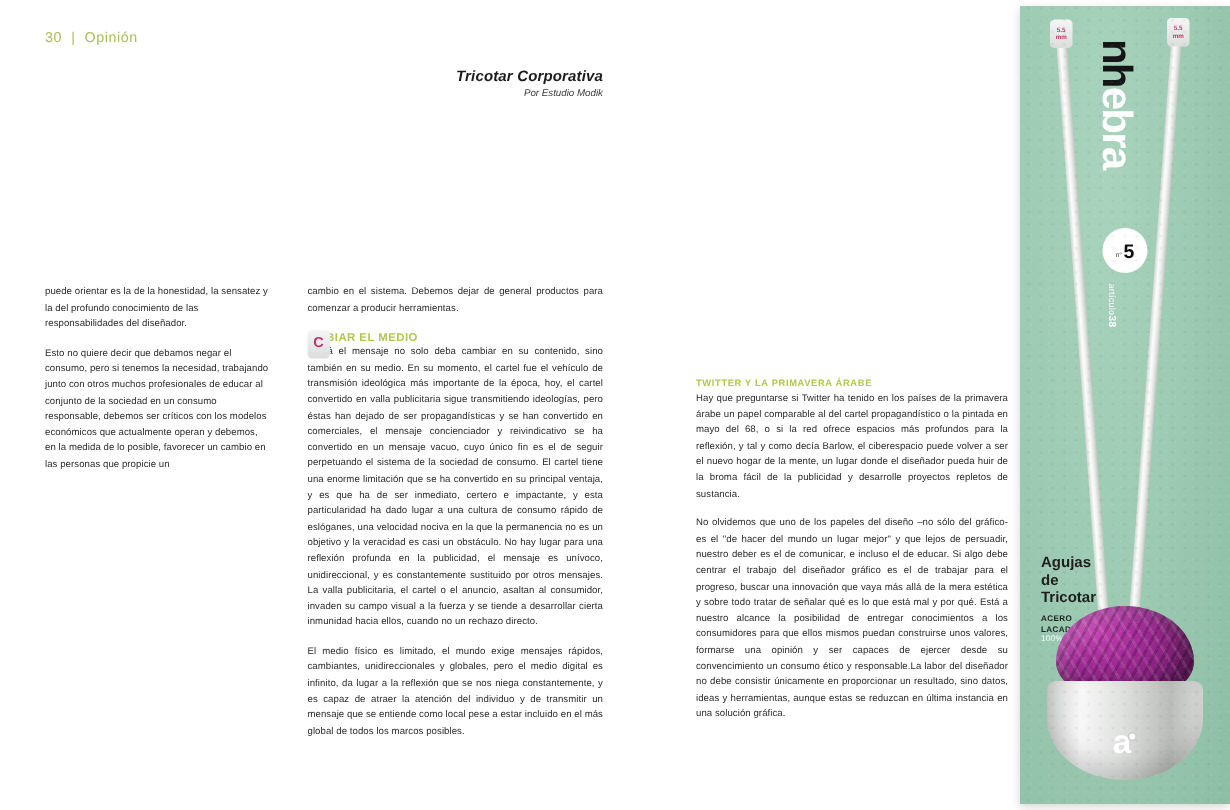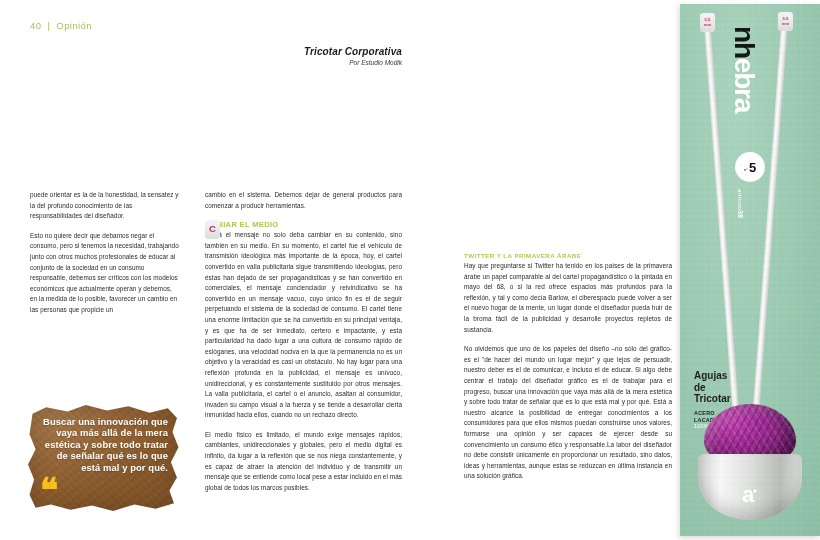--- a/index.html
+++ b/index.html
@@ -261,21 +261,21 @@
   }
 </style>
 </head>
 <body>
 
 <div class="spread">
 
   <div class="left-page">
 
     <div class="folio">
-      <span>40</span>
+      <span>30</span>
       <span class="sep">|</span>
       <span>Opinión</span>
     </div>
 
     <div class="article-head">
       <div class="article-title">Tricotar Corporativa</div>
       <div class="article-byline">Por Estudio Modik</div>
     </div>
 
     <div class="cols">
@@ -287,25 +287,20 @@
       <div class="col col-2">
         <div class="body-txt just">cambio en el sistema. Debemos dejar de general productos para comenzar a producir herramientas.</div>
         <div class="subhead" style="margin-top:9px">
           <span class="cap">C</span><span>AMBIAR EL MEDIO</span>
         </div>
         <div class="body-txt just">Quizá el mensaje no solo deba cambiar en su contenido, sino también en su medio. En su momento, el cartel fue el vehículo de transmisión ideológica más importante de la época, hoy, el cartel convertido en valla publicitaria sigue transmitiendo ideologías, pero éstas han dejado de ser propagandísticas y se han convertido en comerciales, el mensaje concienciador y reivindicativo se ha convertido en un mensaje vacuo, cuyo único fin es el de seguir perpetuando el sistema de la sociedad de consumo. El cartel tiene una enorme limitación que se ha convertido en su principal ventaja, y es que ha de ser inmediato, certero e impactante, y esta particularidad ha dado lugar a una cultura de consumo rápido de eslóganes, una velocidad nociva en la que la permanencia no es un objetivo y la veracidad es casi un obstáculo. No hay lugar para una reflexión profunda en la publicidad, el mensaje es unívoco, unidireccional, y es constantemente sustituido por otros mensajes. La valla publicitaria, el cartel o el anuncio, asaltan al consumidor, invaden su campo visual a la fuerza y se tiende a desarrollar cierta inmunidad hacia ellos, cuando no un rechazo directo.</div>
         <div class="body-txt just">El medio físico es limitado, el mundo exige mensajes rápidos, cambiantes, unidireccionales y globales, pero el medio digital es infinito, da lugar a la reflexión que se nos niega constantemente, y es capaz de atraer la atención del individuo y de transmitir un mensaje que se entiende como local pese a estar incluido en el más global de todos los marcos posibles.</div>
       </div>
     </div>
 
-    <div class="pullquote">
-      <div class="torn"></div>
-      <div class="pq-text">Buscar una innovación que vaya más allá de la mera estética y sobre todo tratar de señalar qué es lo que está mal y por qué.</div>
-      <div class="pq-marks">❝</div>
-    </div>
   </div>
 
   <div class="poster">
     <div class="poster-title">Dedal</div>
 
     <div class="poster-spec">
       <div>ACERO</div>
       <div>INOXIDABLE</div>
       <div class="pct">100%</div>
     </div>

